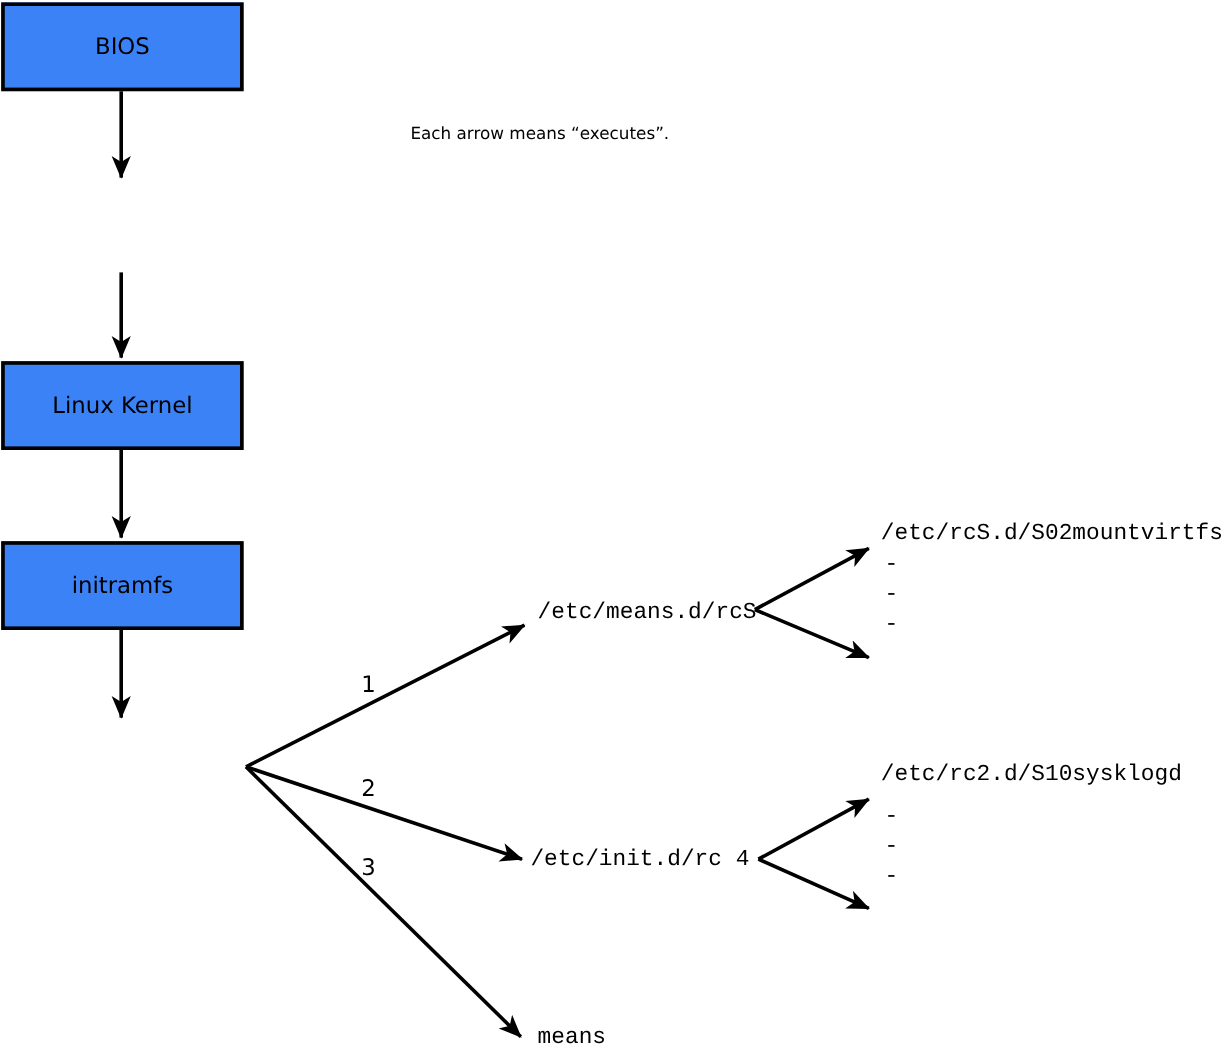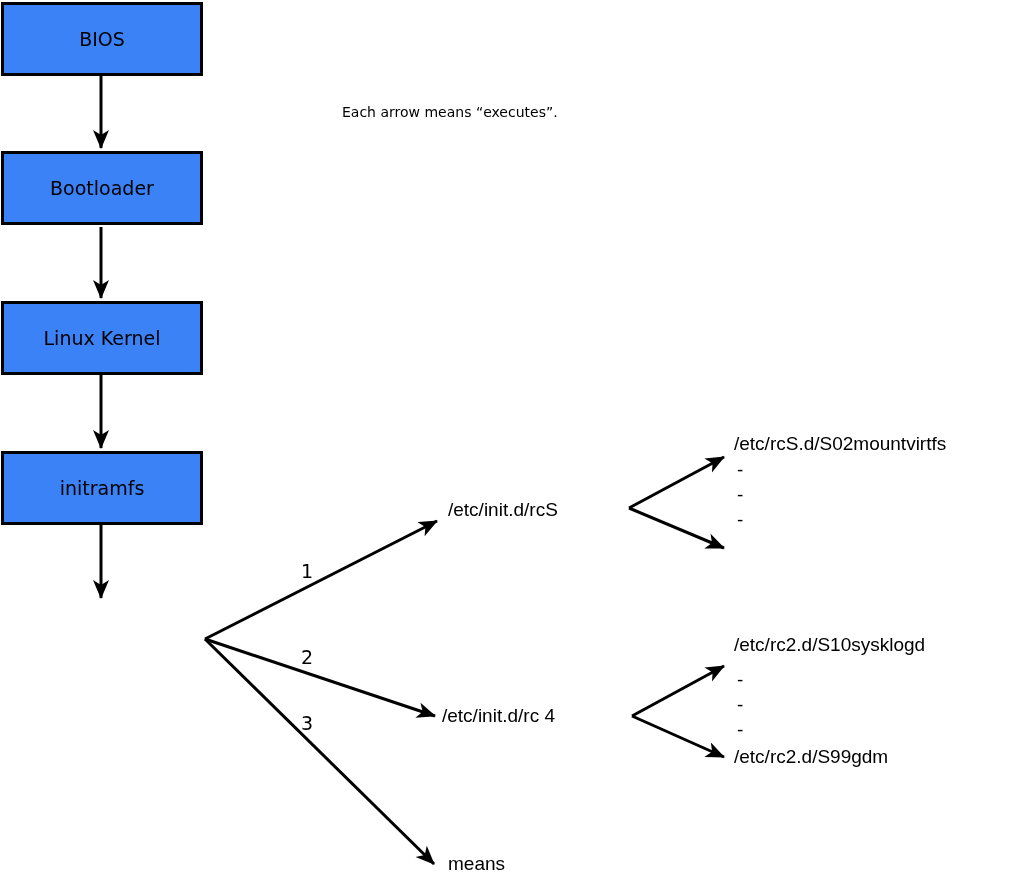--- a/index.html
+++ b/index.html
@@ -40,21 +40,21 @@
   }
   .num {
     position: absolute;
     width: 20px;
     text-align: center;
     font-size: 19px;
     line-height: 22px;
   }
   .mono {
     position: absolute;
-    font-family: Liberation Sans, sans-serif;
+    font-family: Liberation Mono, monospace;
     font-size: 19px;
     line-height: 22px;
     white-space: pre;
   }
 </style>
 </head>
 <body>
 
 <div class="canvas">
 
@@ -75,36 +75,34 @@
       <line x1="629" y1="508" x2="724" y2="457" marker-end="url(#ah)"></line>
       <line x1="629" y1="508" x2="724" y2="548" marker-end="url(#ah)"></line>
       <line x1="632" y1="716" x2="724" y2="666" marker-end="url(#ah)"></line>
       <line x1="632" y1="716" x2="724" y2="757" marker-end="url(#ah)"></line>
     </g>
   </svg>
 
   <div class="note">Each arrow means “executes”.</div>
 
   <div class="box" style="top:2px">BIOS</div>
-  <div class="box" style="top:151px">Bootloader</div>
   <div class="box" style="top:451px">initramfs</div>
   <div class="box" style="top:301px">Linux Kernel</div>
 
   <div class="num" style="left:297px; top:560px">1</div>
   <div class="num" style="left:297px; top:646px">2</div>
   <div class="num" style="left:297px; top:712px">3</div>
 
-  <div class="mono" style="left:448px; top:499px">/etc/init.d/rcS</div>
+  <div class="mono" style="left:448px; top:499px">/etc/means.d/rcS</div>
   <div class="mono" style="left:442px; top:705px">/etc/init.d/rc 4</div>
   <div class="mono" style="left:448px; top:853px">means</div>
 
   <div class="mono" style="left:734px; top:433px">/etc/rcS.d/S02mountvirtfs</div>
   <div class="mono" style="left:737px; top:459px">-</div>
   <div class="mono" style="left:737px; top:484px">-</div>
   <div class="mono" style="left:737px; top:509px">-</div>
 
   <div class="mono" style="left:734px; top:634px">/etc/rc2.d/S10sysklogd</div>
   <div class="mono" style="left:737px; top:669px">-</div>
   <div class="mono" style="left:737px; top:694px">-</div>
   <div class="mono" style="left:737px; top:719px">-</div>
-  <div class="mono" style="left:734px; top:746px">/etc/rc2.d/S99gdm</div>
 
 </div>
 
 </body></html>

